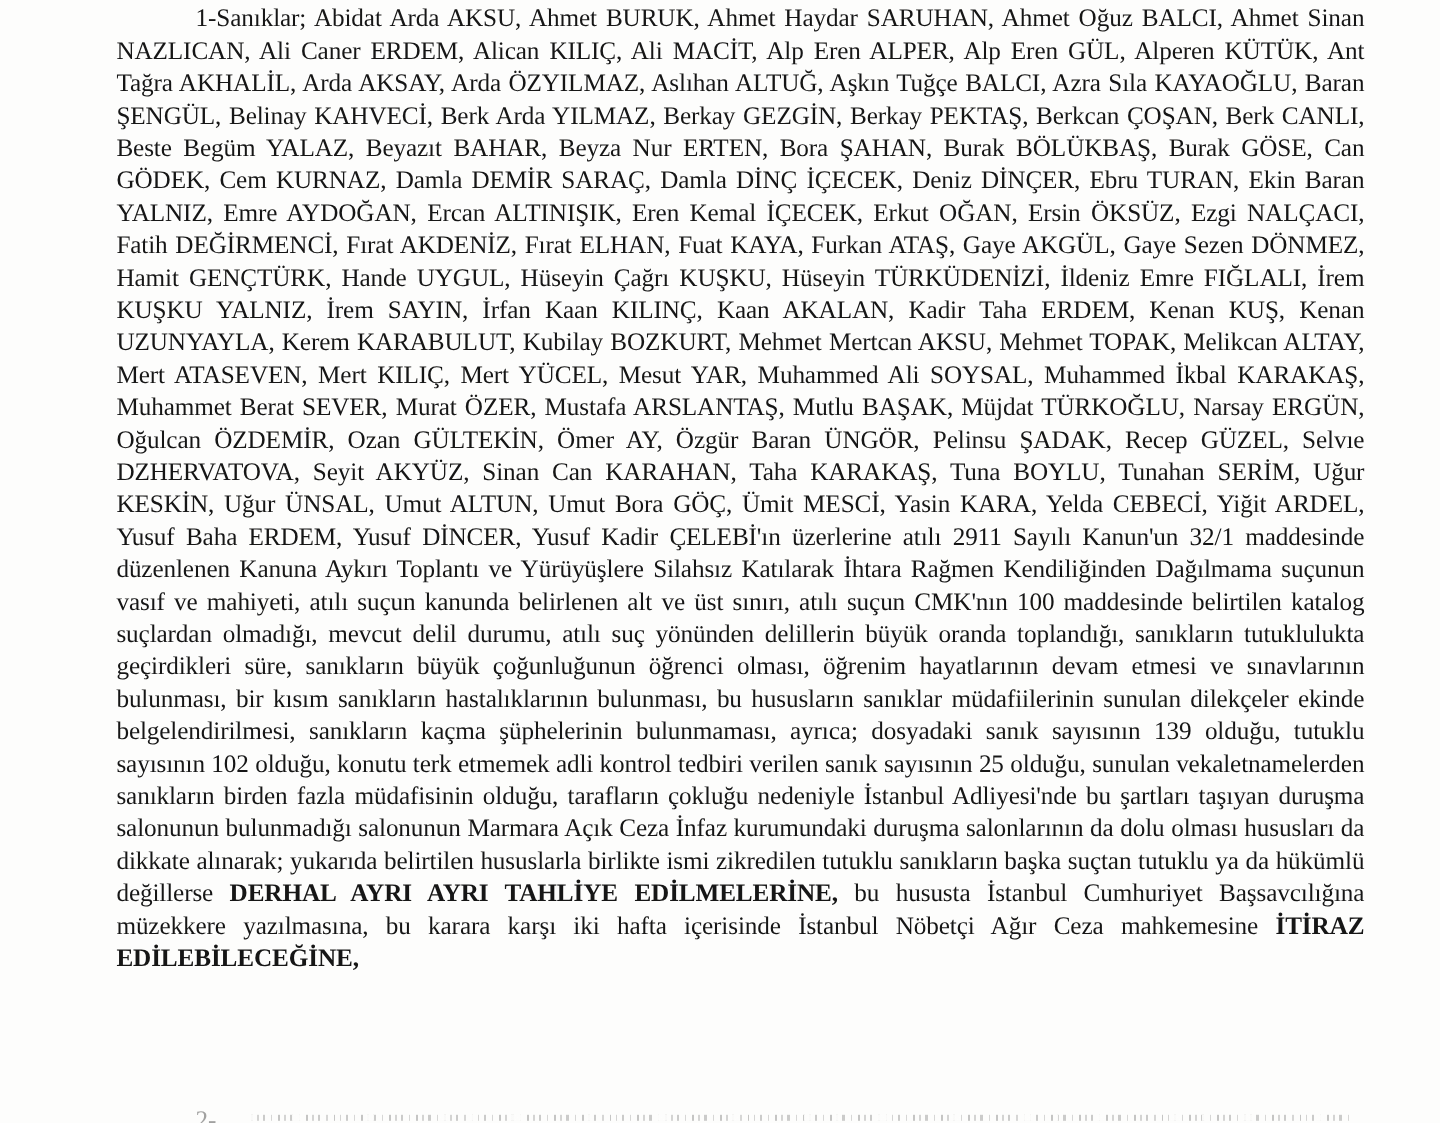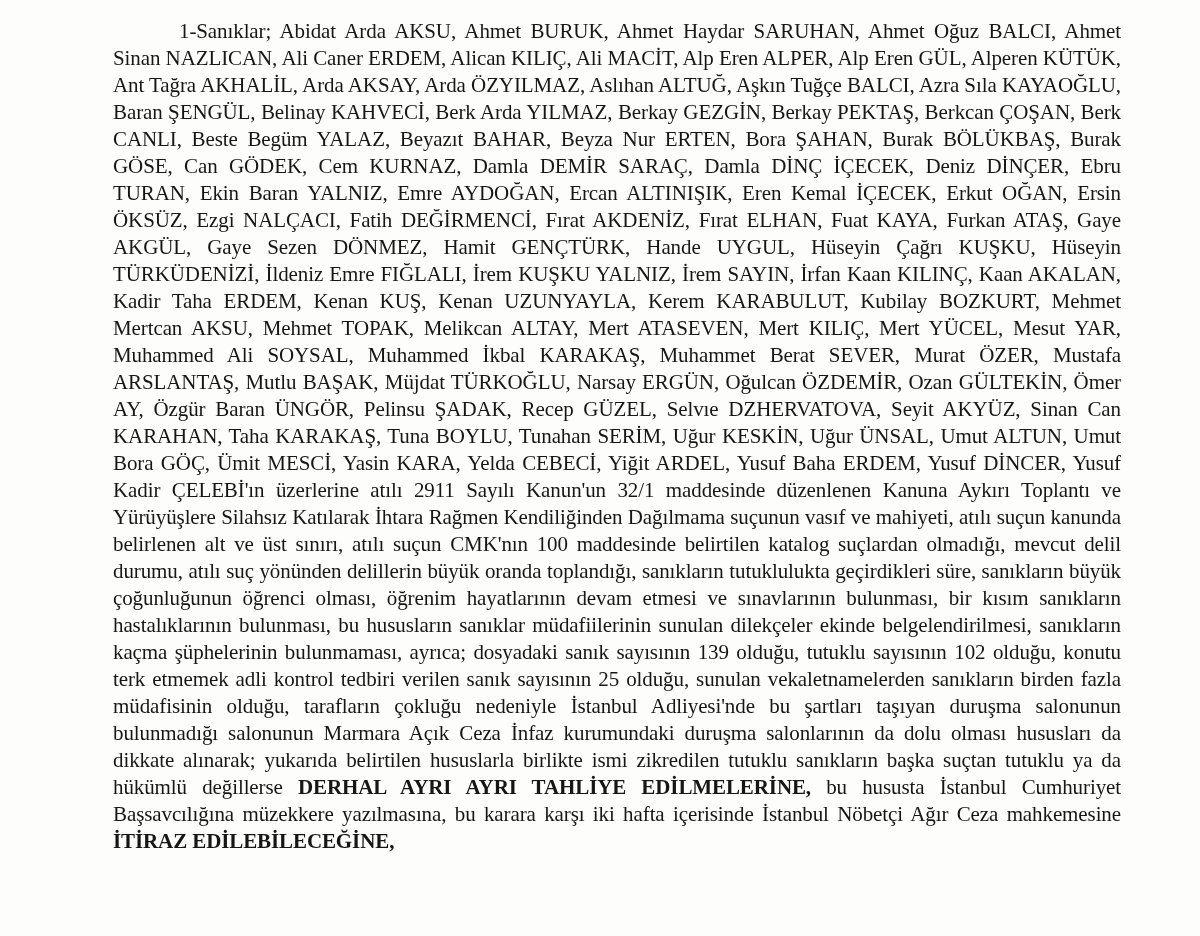--- a/index.html
+++ b/index.html
@@ -19,21 +19,21 @@
     top: 2px;
     width: 1040px;
     font-family: "Liberation Serif", "DejaVu Serif", serif;
     font-size: 21px;
     line-height: 27px;
     color: #161616;
     text-align: justify;
     letter-spacing: -0.1px;
   }
   .para {
-    margin: 16px;
+    margin: 0;
     padding: 0;
   }
   .para.first {
     text-indent: 66px;
   }
   .seg-regular { font-weight: normal; }
   .seg-bold { font-weight: bold; }
 
   
   .para.partial {

